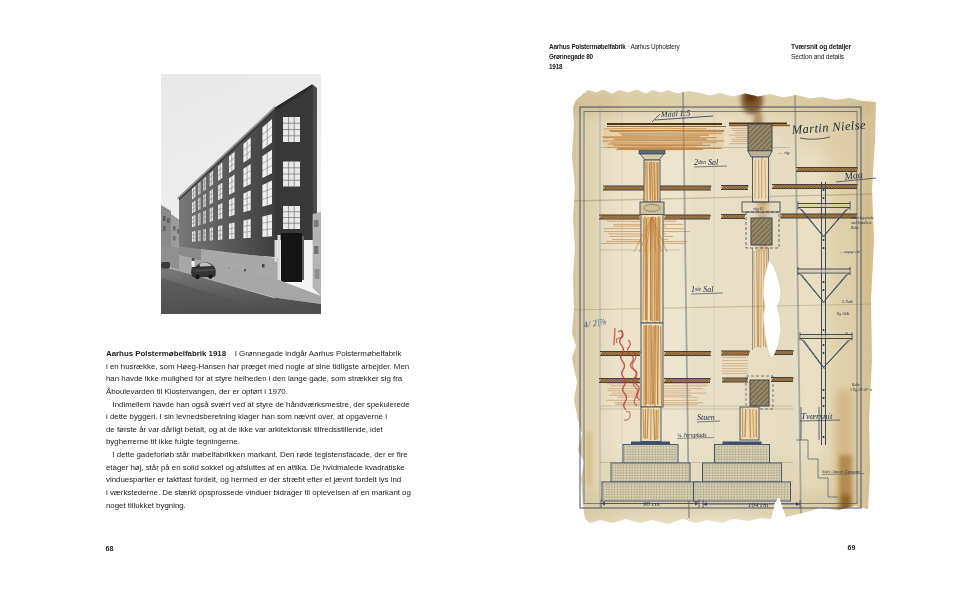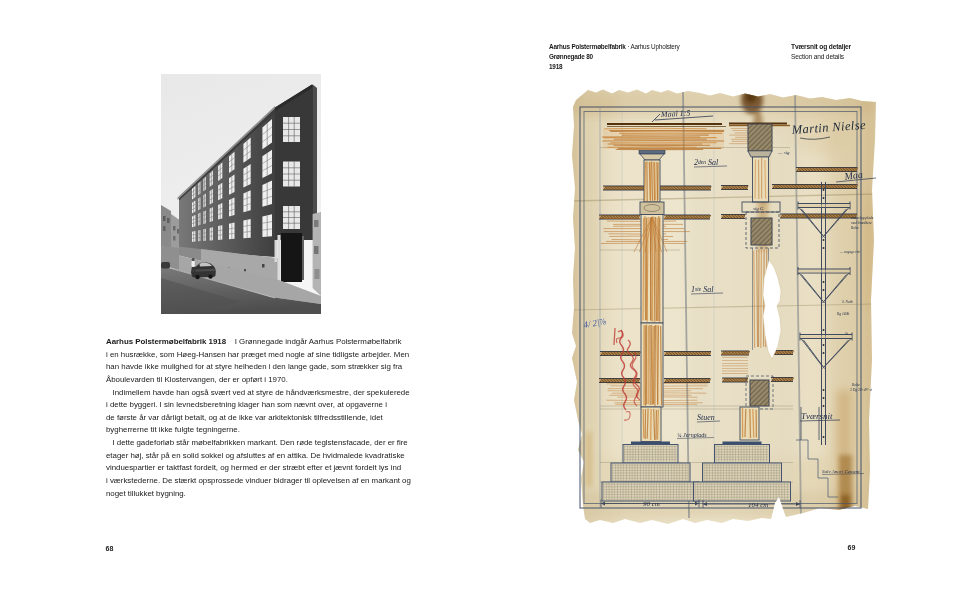--- a/index.html
+++ b/index.html
@@ -210,21 +210,21 @@
       <path d="M38.5,189.9 Q40.5,188.4 44.5,188.6 L48.5,189.8 L51,192 L39,192.6 Z" fill="#c4c4c4"></path>
       <path d="M31.5,195.5 L53.5,194.8 L54,197 L31,197.8 Z" fill="#555" opacity="0.7"></path>
       <ellipse cx="36.5" cy="203" rx="2.2" ry="2.2" fill="#141414"></ellipse>
       <ellipse cx="49.5" cy="202.6" rx="2.2" ry="2.2" fill="#141414"></ellipse>
 <rect x="30.5" y="186.5" width="3.2" height="6.5" rx="1.4" fill="#efefef"></rect>
       <circle cx="32.1" cy="185.6" r="1.5" fill="#4a4a4a"></circle>
       <path d="M30.8,193 L30,199.5 L31.5,199.5 L32.3,194 L33.2,199.5 L34.6,199.5 L34,193 Z" fill="#353535"></path>
 </svg>
 </div>
 
-<div class="abs" style="left:106px;top:336px;width:312px;font-size:7.9px;line-height:12.63px;color:#1a1a1a;letter-spacing:-0.02px">
+<div class="abs" style="left:106px;top:348px;width:312px;font-size:7.9px;line-height:12.63px;color:#1a1a1a;letter-spacing:-0.02px">
 <b>Aarhus Polstermøbelfabrik 1918</b>&nbsp;&nbsp;&nbsp;&nbsp;I Grønnegade indgår Aarhus Polstermøbelfabrik<br>
 i en husrække, som Høeg-Hansen har præget med nogle af sine tidligste arbejder. Men<br>
 han havde ikke mulighed for at styre helheden i den lange gade, som strækker sig fra<br>
 Åboulevarden til Klostervangen, der er opført i 1970.<br>
 &nbsp;&nbsp;&nbsp;Indimellem havde han også svært ved at styre de håndværksmestre, der spekulerede<br>
 i dette byggeri. I sin levnedsberetning klager han som nævnt over, at opgaverne i<br>
 de første år var dårligt betalt, og at de ikke var arkitektonisk tilfredsstillende, idet<br>
 bygherrerne tit ikke fulgte tegningerne.<br>
 &nbsp;&nbsp;&nbsp;I dette gadeforløb står møbelfabrikken markant. Den røde teglstensfacade, der er fire<br>
 etager høj, står på en solid sokkel og afsluttes af en attika. De hvidmalede kvadratiske<br>

